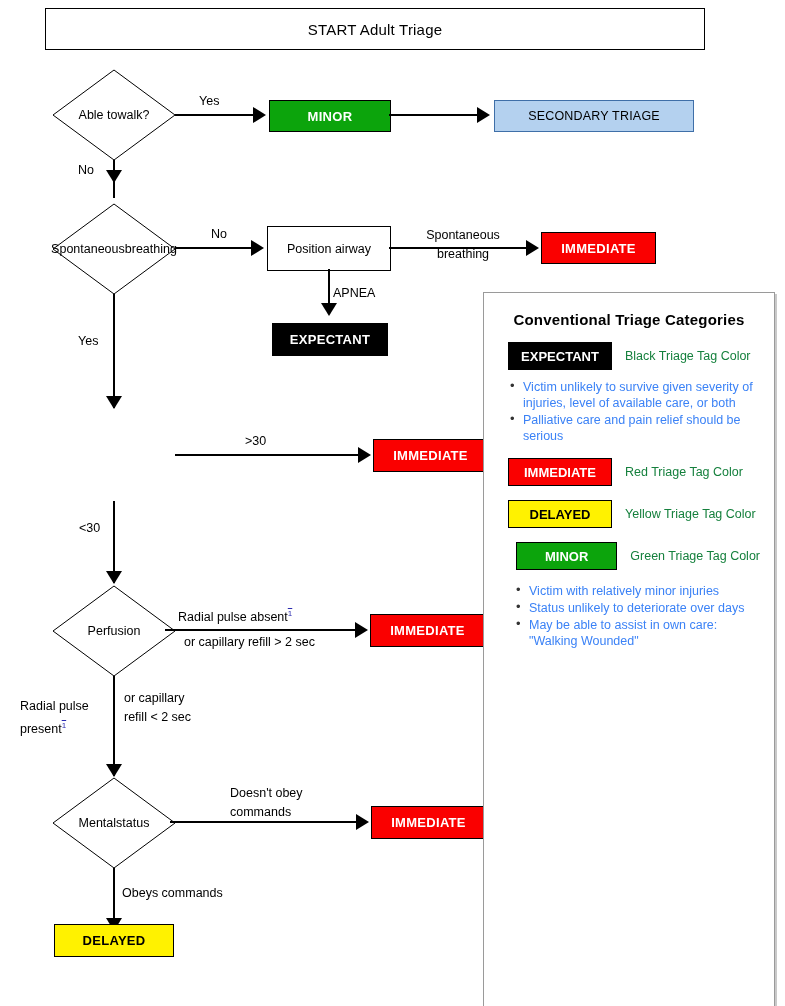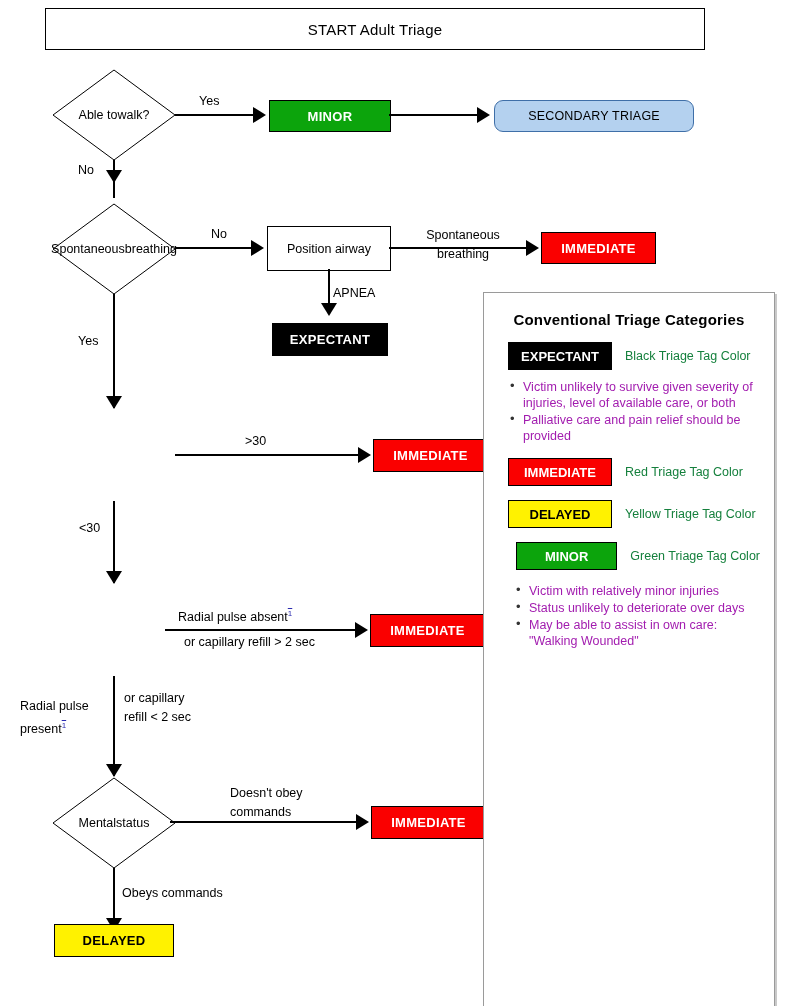--- a/index.html
+++ b/index.html
@@ -68,21 +68,21 @@
   .plainbox {
     border: 1px solid #000000;
     background: #ffffff;
     display: flex; align-items: center; justify-content: center;
     font-size: 12.5px;
     color: #000000;
   }
 
   .secondary-box {
     border: 1px solid #3f6fa8;
-    border-radius: 9px;
+    border-radius: 0;
     background: #b4d1ef;
     display: flex; align-items: center; justify-content: center;
     font-size: 12.5px;
     color: #000000;
     letter-spacing: .2px;
   }
 
   
   .edge-label {
     font-size: 12.5px;
@@ -158,21 +158,21 @@
     white-space: nowrap;
   }
   .legend-bullets {
     list-style: none;
     margin: 0; padding: 0 0 0 12px;
   }
   .legend-bullets li {
     position: relative;
     font-size: 12.5px;
     line-height: 16px;
-    color: #a21caf;
+    color: #3b82f6;
     padding-left: 13px;
     margin-bottom: 1px;
   }
   .legend-bullets li::before {
     content: "\2022";
     position: absolute;
     left: 0; top: -1px;
     font-size: 13px;
     color: #333333;
   }
@@ -259,20 +259,28 @@
   <div class="abs arrow-r" style="left:358px; top:447px;"></div>
   <div class="abs edge-label" style="left:245px; top:433px;">&gt;30</div>
   <div class="abs rbox red" style="left:373px; top:439px; width:113px; height:31px;">
     <span>IMMEDIATE</span>
   </div>
 
   <div class="abs vline" style="left:113px; top:501px; height:82px;"></div>
   <div class="abs arrow-d" style="left:106px; top:571px;"></div>
   <div class="abs edge-label" style="left:79px; top:520px;">&lt;30</div>
 
+  <div class="abs diamond" style="left:52px; top:585px;">
+    <svg width="124" height="92" viewBox="0 0 124 92">
+      <polygon points="62,1 123,46 62,91 1,46" fill="#ffffff" stroke="#000000" stroke-width="1"></polygon>
+    </svg>
+    <div class="dlabel">
+      <span>Perfusion</span>
+    </div>
+  </div>
 
   <div class="abs hline" style="left:165px; top:629px; width:192px;"></div>
   <div class="abs arrow-r" style="left:355px; top:622px;"></div>
   <div class="abs edge-label" style="left:178px; top:606px;">
     <span>Radial pulse absent</span><span class="sup">1</span>
   </div>
   <div class="abs edge-label" style="left:184px; top:634px;">or capillary refill &gt; 2 sec</div>
   <div class="abs rbox red" style="left:370px; top:614px; width:113px; height:31px;">
     <span>IMMEDIATE</span>
   </div>
@@ -323,21 +331,21 @@
 
     <div class="legend-group">
       <div class="legend-head">
         <div class="legend-tag black">
           <span>EXPECTANT</span>
         </div>
         <span class="legend-tagcaption">Black Triage Tag Color</span>
       </div>
       <ul class="legend-bullets">
         <li>Victim unlikely to survive given severity of injuries, level of available care, or both</li>
-        <li>Palliative care and pain relief should be provided</li>
+        <li>Palliative care and pain relief should be serious</li>
       </ul>
     </div>
 
     <div class="legend-group">
       <div class="legend-head">
         <div class="legend-tag red">
           <span>IMMEDIATE</span>
         </div>
         <span class="legend-tagcaption">Red Triage Tag Color</span>
       </div>

